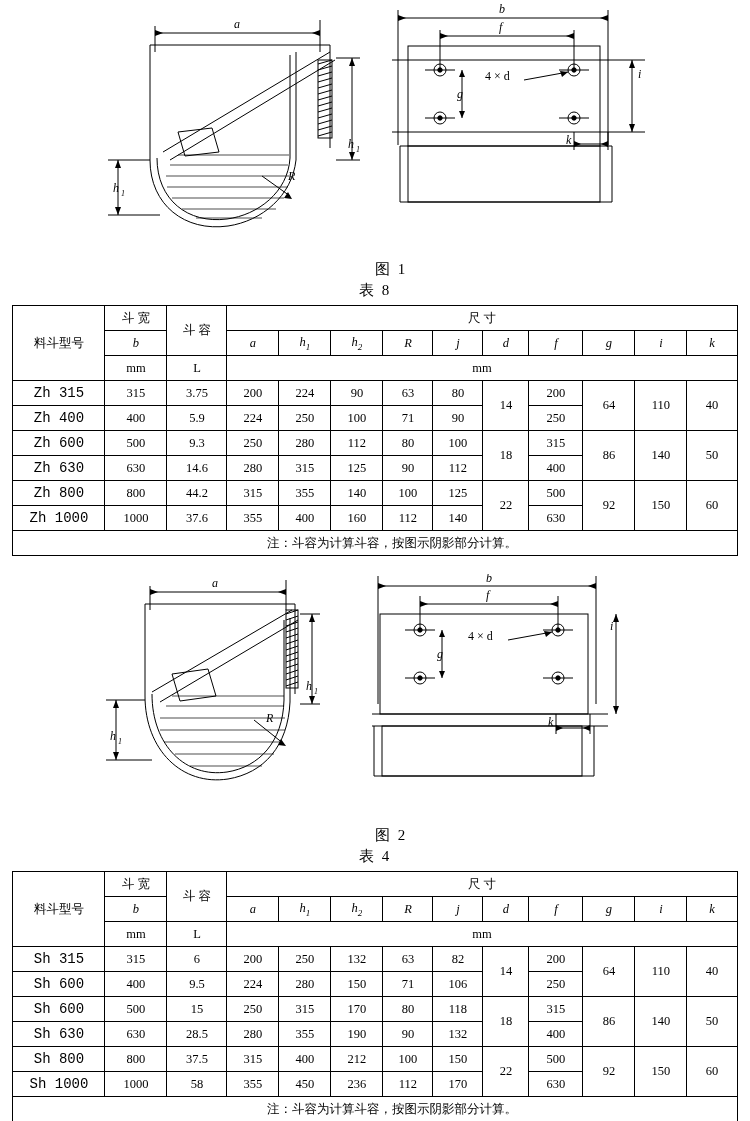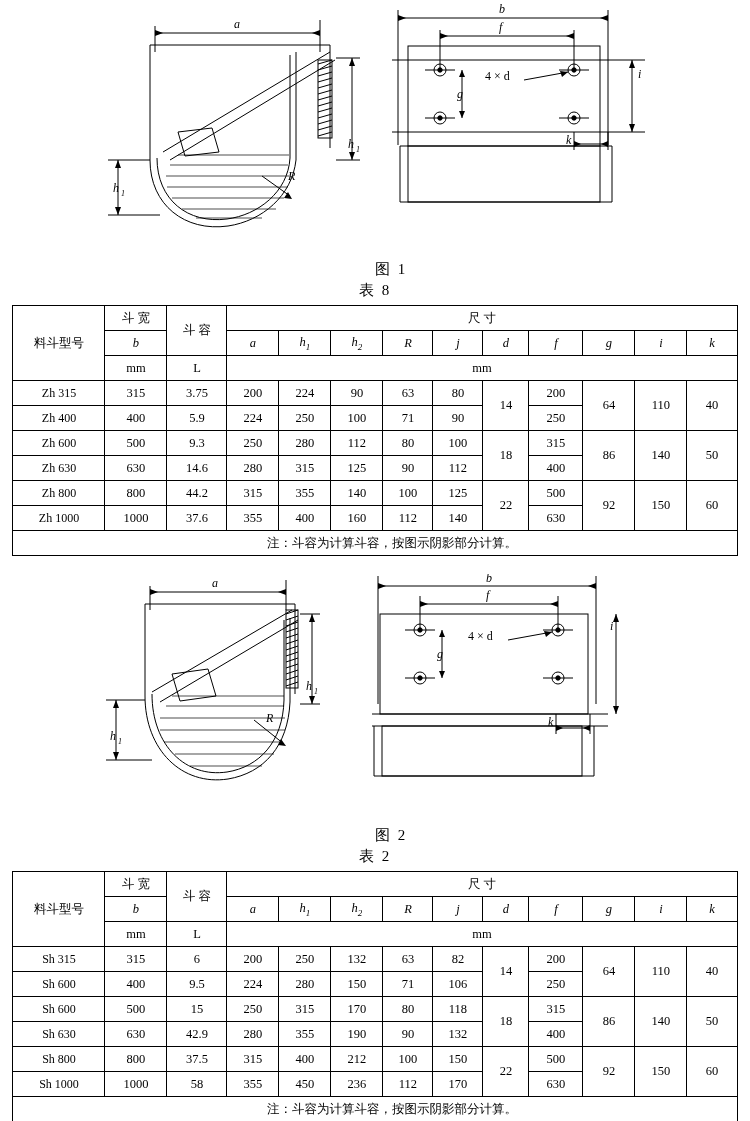--- a/index.html
+++ b/index.html
@@ -50,21 +50,22 @@
   table.spec td, table.spec th {
     border: 1px solid #000;
     text-align: center;
     vertical-align: middle;
     font-size: 12.5px;
     font-family: "Liberation Serif", serif;
     padding: 0;
     height: 24px;
   }
   table.spec td.type {
-    font-size: 12px;
+    font-size: 14px;
+    font-family: Liberation Mono, monospace;
   }
   .ital {
     font-style: italic;
     font-family: "Liberation Serif", serif;
   }
   .sub {
     font-size: 9px;
     vertical-align: sub;
   }
   .note-cell {
@@ -472,21 +473,21 @@
         <text x="266" y="148">R</text>
         <text x="486" y="8">b</text>
         <text x="486" y="25">f</text>
         <text x="437" y="84">g</text>
         <text x="548" y="152">k</text>
         <text x="610" y="56">i</text>
         <text x="468" y="66" font-style="normal">4 × d</text>
       </g>
     </svg>
     <div class="fig-caption">图 2</div>
-    <div class="tbl-caption">表 2</div>
+    <div class="tbl-caption">表 4</div>
   </div>
 
   <table class="spec">
     <colgroup>
       <col style="width:92px">
         <col style="width:62px">
         <col style="width:60px">
       <col style="width:52px">
         <col style="width:52px">
         <col style="width:52px">
@@ -561,21 +562,21 @@
         <td>118</td>
         <td rowspan="2">18</td>
         <td>315</td>
         <td rowspan="2">86</td>
         <td rowspan="2">140</td>
         <td rowspan="2">50</td>
       </tr>
       <tr>
         <td class="type">Sh 630</td>
         <td>630</td>
-        <td>42.9</td>
+        <td>28.5</td>
         <td>280</td>
         <td>355</td>
         <td>190</td>
         <td>90</td>
         <td>132</td>
         <td>400</td>
       </tr>
       <tr>
         <td class="type">Sh 800</td>
         <td>800</td>

